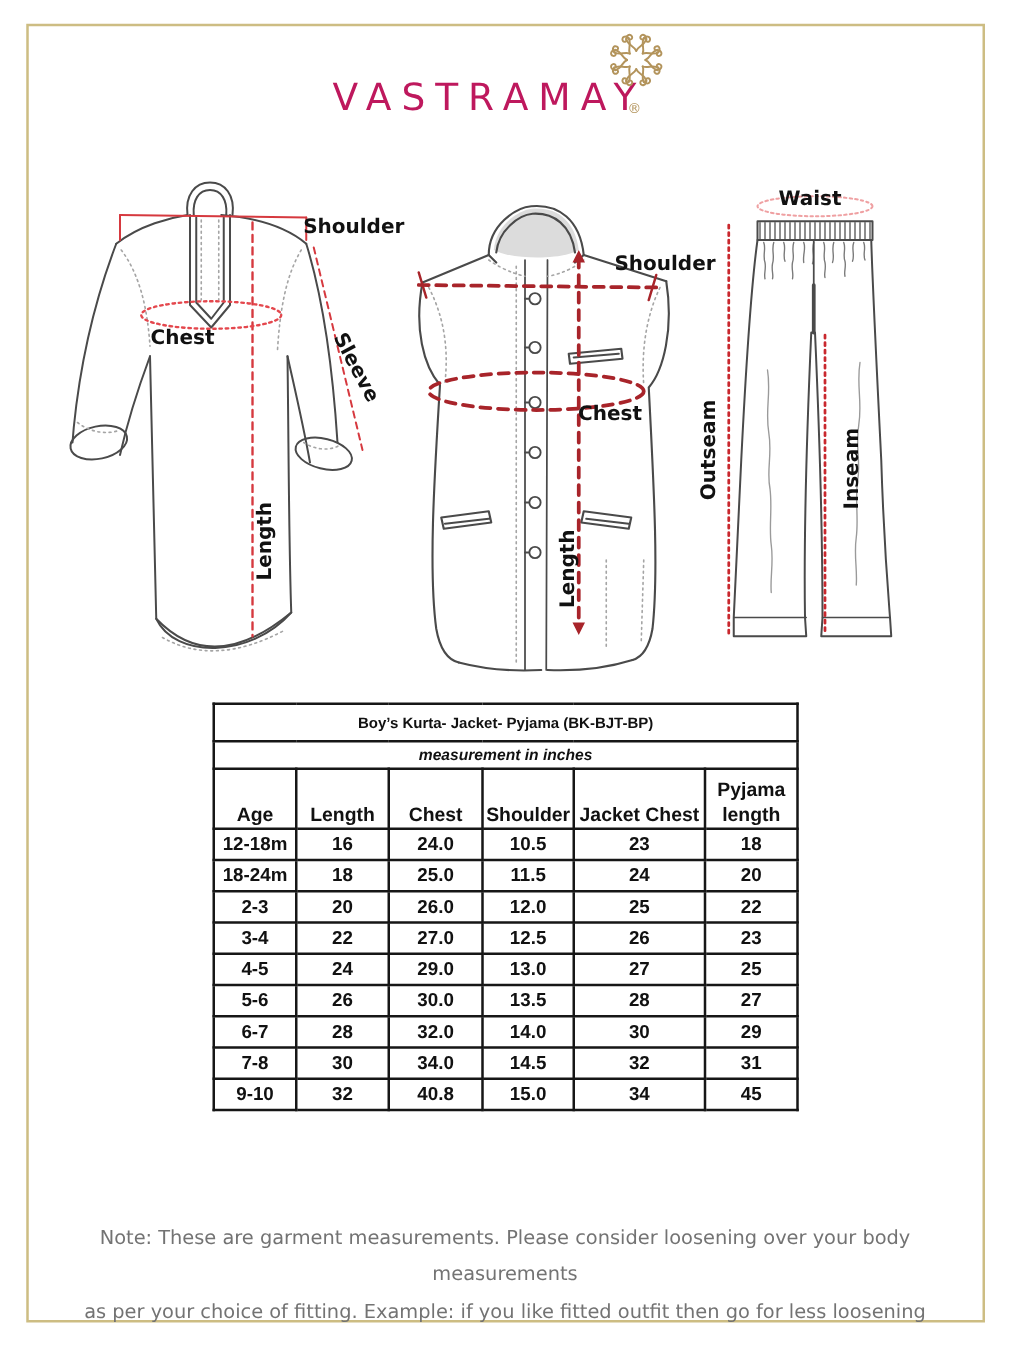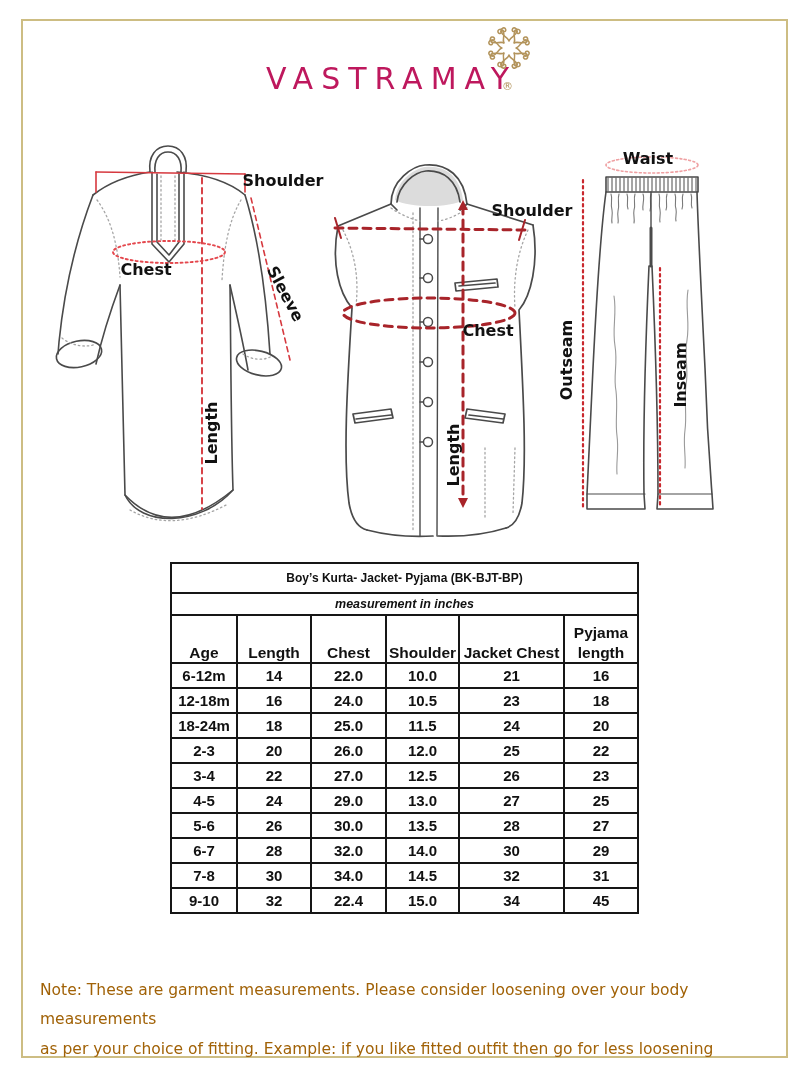--- a/index.html
+++ b/index.html
@@ -23,22 +23,22 @@
   #size-table{position:absolute;left:170px;top:562px;border-collapse:collapse;
               font-family:"Liberation Sans",sans-serif;table-layout:fixed;}
   #size-table td,#size-table th{border:2px solid #161616;text-align:center;
               font-weight:bold;color:#111;padding:0;}
   .t-title{height:30px;font-size:12px;}
   .t-sub{height:22px;font-size:12.5px;font-style:italic;}
   .t-head td{height:46px;font-size:15.5px;vertical-align:bottom;padding-bottom:3px;line-height:1.25;}
   .t-row td{height:23px;font-size:15px;}
   .c0{width:64px}.c1{width:72px}.c2{width:73px}.c3{width:71px}.c4{width:103px}.c5{width:72px}
   
-  #note{position:absolute;left:40px;top:976px;width:728px;text-align:left;
-        font-size:15.5px;line-height:1.9;color:#a16207;}
+  #note{position:absolute;left:40px;top:976px;width:728px;text-align:center;
+        font-size:15.5px;line-height:1.9;color:#737373;}
 </style>
 </head>
 <body>
 
 <div id="page">
   <div id="frame"></div>
 
   <span id="logo-text">VASTRAMAY</span>
   <span id="logo-reg">®</span>
   <svg id="emblem" width="50" height="50" viewBox="-24 -24 48 48">
@@ -194,28 +194,20 @@
         </tr>
       <tr class="t-head">
         <td class="c0">Age</td>
         <td class="c1">Length</td>
         <td class="c2">Chest</td>
         <td class="c3">Shoulder</td>
         <td class="c4">Jacket Chest</td>
         <td class="c5">Pyjama length</td>
       </tr>
       <tr class="t-row">
-          <td>6-12m</td>
-          <td>14</td>
-          <td>22.0</td>
-          <td>10.0</td>
-          <td>21</td>
-          <td>16</td>
-        </tr>
-      <tr class="t-row">
           <td>12-18m</td>
           <td>16</td>
           <td>24.0</td>
           <td>10.5</td>
           <td>23</td>
           <td>18</td>
         </tr>
       <tr class="t-row">
           <td>18-24m</td>
           <td>18</td>
@@ -268,21 +260,21 @@
           <td>7-8</td>
           <td>30</td>
           <td>34.0</td>
           <td>14.5</td>
           <td>32</td>
           <td>31</td>
         </tr>
       <tr class="t-row">
           <td>9-10</td>
           <td>32</td>
-          <td>22.4</td>
+          <td>40.8</td>
           <td>15.0</td>
           <td>34</td>
           <td>45</td>
         </tr>
     </tbody>
   </table>
 
   <div id="note">
     <div>Note: These are garment measurements. Please consider loosening over your body measurements</div>
     <div>as per your choice of fitting. Example: if you like fitted outfit then go for less loosening</div>

